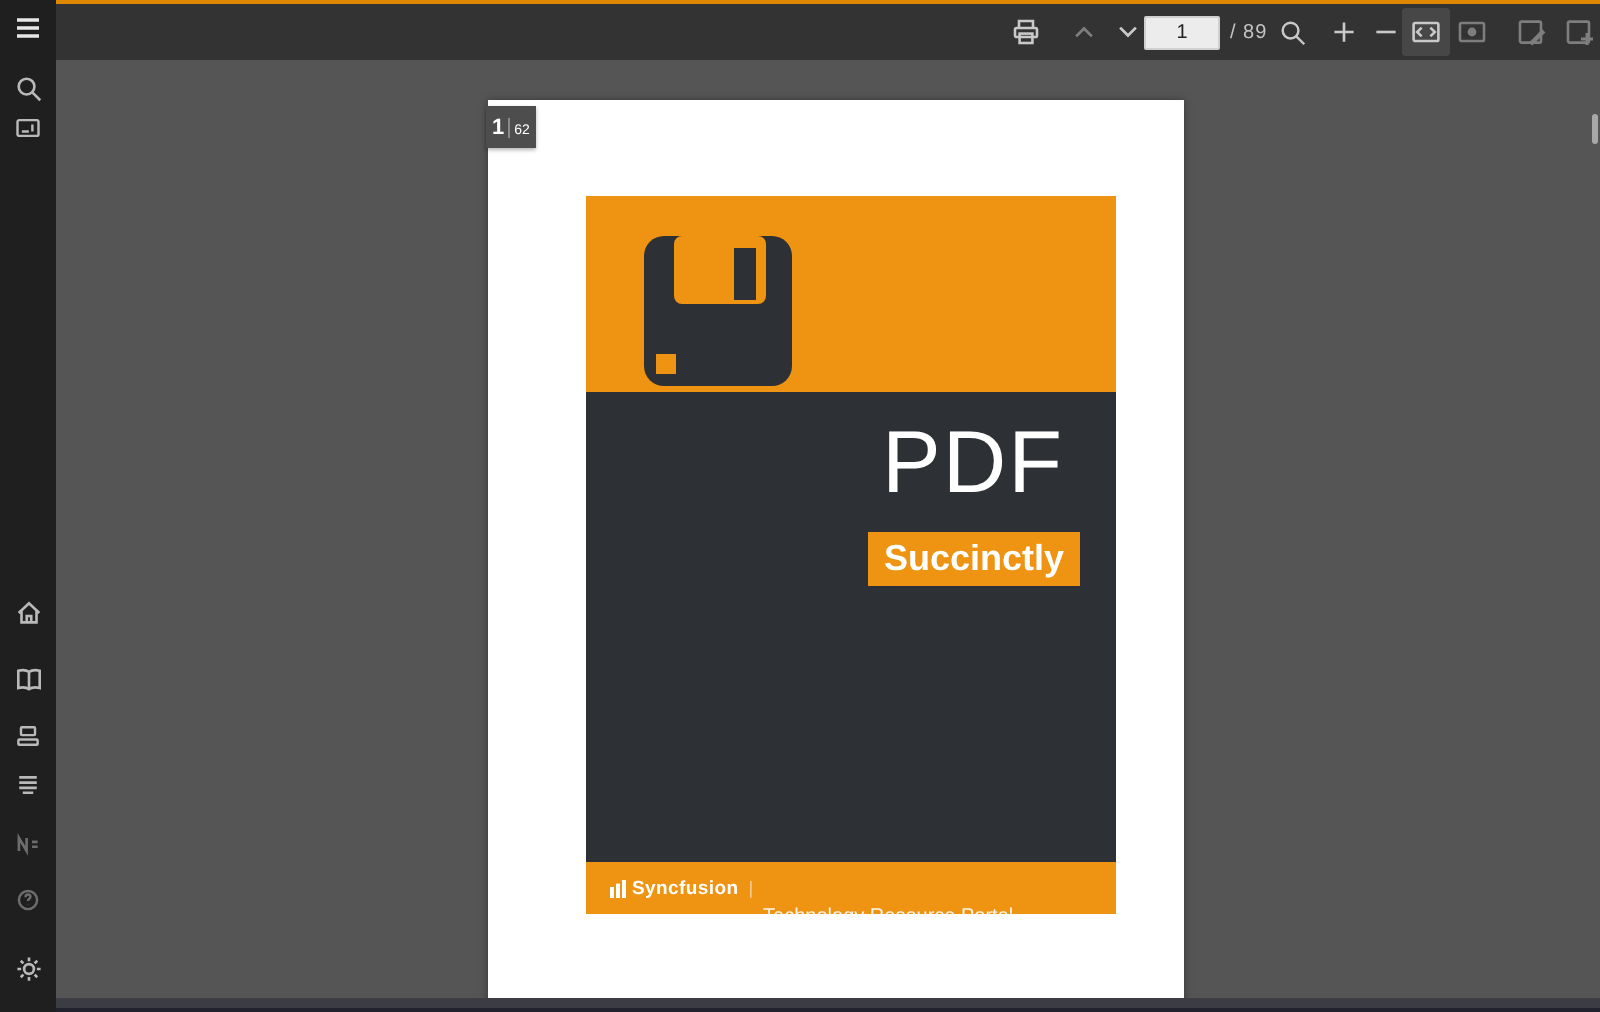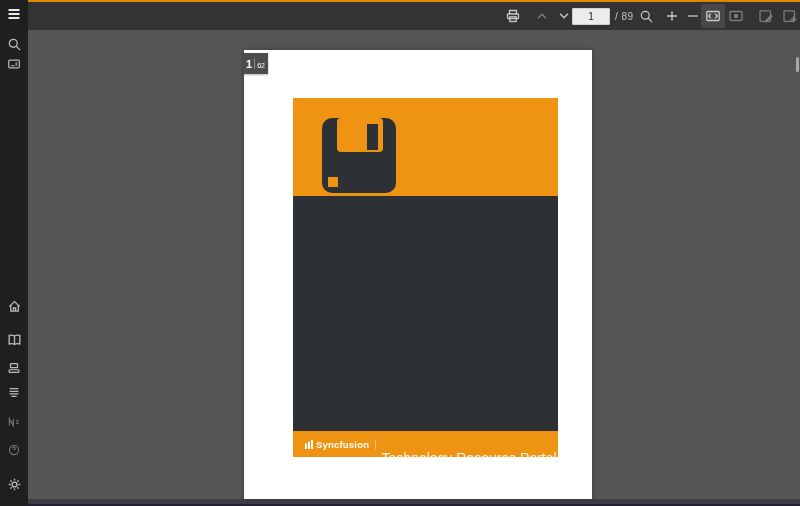--- a/index.html
+++ b/index.html
@@ -42,21 +42,21 @@
   .floppy { position:absolute; left:29px; top:20px; }
   .cover .body { position:relative; height:235px; background:#2d3135; display:flex; flex-direction:column; align-items:flex-end; }
   .cover-title { margin:14px 26px 0 0; color:#ffffff; font-size:44px; line-height:44px; font-weight:300; letter-spacing:1px; }
   .cover-badge { margin:12px 18px 0 0; background:#ef9412; color:#ffffff; font-size:18px; font-weight:700; height:27px; line-height:27px; padding:0 8px; }
   .cover-byline { margin:2px 21px 0 0; color:#ffffff; font-size:15px; }
   .cover .band-bottom { position:relative; height:26px; background:#ef9412; display:flex; align-items:center; padding-left:12px; }
   .pub-logo { display:flex; align-items:center; }
   .pub-mark { margin-right:2px; display:flex; }
   .pub-name { color:#ffffff; font-size:9.5px; font-weight:700; letter-spacing:0.2px; }
   .pub-sep { color:#ffffff; opacity:0.55; font-size:9px; margin:0 5px; }
-  .pub-tagline { color:#ffffff; opacity:0.9; font-size:14px;margin-top:28px; }
+  .pub-tagline { color:#ffffff; opacity:0.9; font-size:10px;margin-top:28px; }
 </style>
 </head>
 <body>
 
 <div class="app">
 
   <aside class="sidebar">
     <button class="side-btn bright" style="top:2px">
       <svg width="16" height="16" viewBox="0 0 16 16">
           <path d="M2.5 4h11M2.5 8h11M2.5 12h11" stroke-width="1.8"></path>
@@ -187,20 +187,22 @@
           <div class="band-top">
             <svg class="floppy" width="74" height="75" viewBox="0 0 74 75">
               <rect x="0" y="0" width="74" height="75" rx="10" fill="#2d3135"></rect>
               <rect x="15" y="0" width="46" height="34" rx="4" fill="#ef9412"></rect>
               <rect x="45" y="6" width="11" height="26" fill="#2d3135"></rect>
               <rect x="6" y="59" width="10" height="10" fill="#ef9412"></rect>
             </svg>
           </div>
 
           <div class="body">
+            <div class="cover-title">PDF</div>
+            <div class="cover-badge">Succinctly</div>
           </div>
 
           <div class="band-bottom">
             <div class="pub-logo">
               <svg class="pub-mark" width="9" height="9" viewBox="0 0 9 9">
                 <rect x="0" y="3.5" width="2" height="5.5" fill="#fff"></rect>
                 <rect x="3" y="1.8" width="2" height="7.2" fill="#fff"></rect>
                 <rect x="6" y="0" width="2" height="9" fill="#fff"></rect>
               </svg>
               <span class="pub-name">Syncfusion</span>

